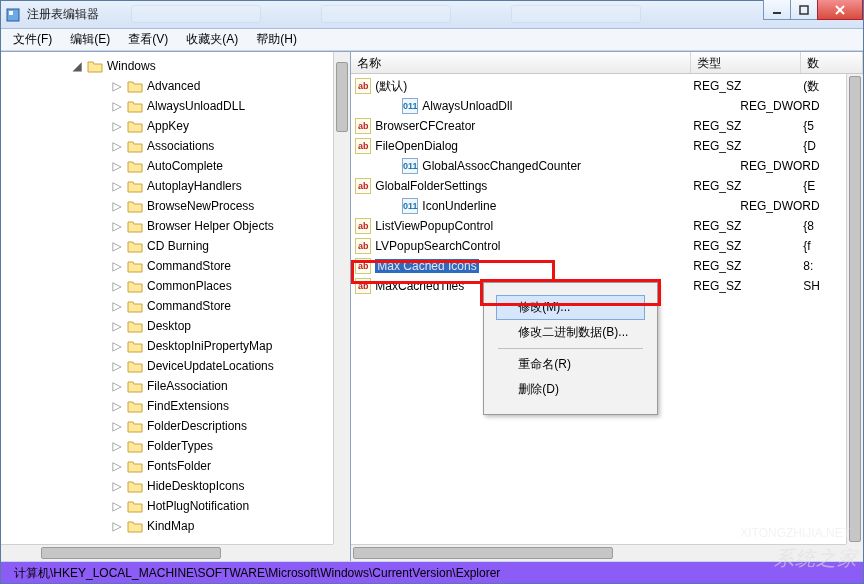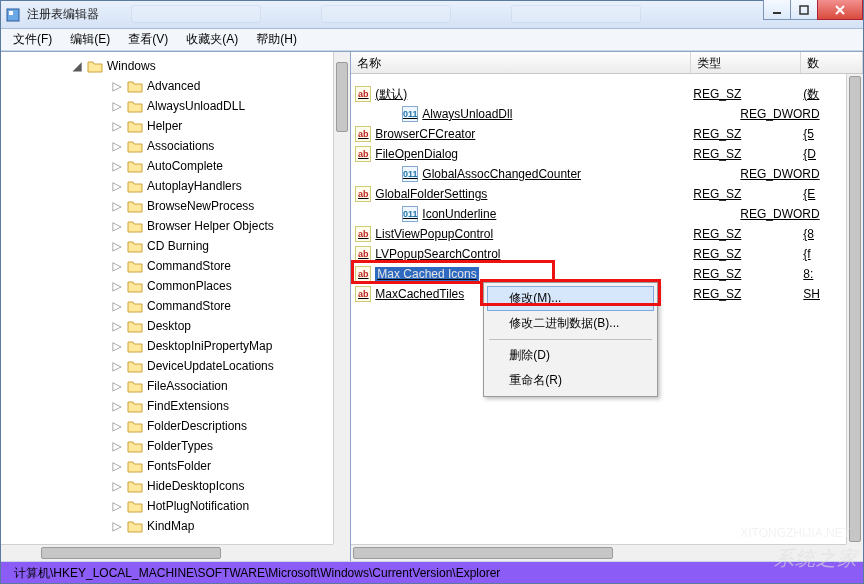--- a/index.html
+++ b/index.html
@@ -40,32 +40,32 @@
 .tree-row { display: flex; align-items: center; height: 20px; padding-left: 20px; }
 .tree-row .caret { width:12px; text-align:center; color:#8a8a8a; }
 .folder-icon { width:16px; height:14px; margin:0 4px; }
 .folder-icon svg { display:block; }
 .tree-label { white-space: nowrap; }
 
 .listheader { height:22px; background:linear-gradient(#fdfdfd,#ececec); border-bottom:1px solid #c9c9c9; display:flex; }
 .listheader .col { padding:3px 6px; border-right:1px solid #d6d6d6; }
 .col-name { width:340px; } .col-type { width:110px; } .col-data { flex:1; }
 
-.list { padding:10px 0;text-decoration:underline; }
+.list { padding:2px 0; }
 .list-row { display:flex; align-items:center; height:20px; padding-left:4px; position:relative;}
 .val-icon { width:16px; height:16px; margin-right:4px; display:inline-flex; align-items:center; justify-content:center; border:1px solid #cc7; background:#fffceb; font-size:9px; color:#b22; font-weight:bold;}
 .val-icon.bin { color:#27a; border-color:#8ac; background:#eef6ff;margin-left:47px;}
 .list-row .name { width:318px; white-space:nowrap; overflow:hidden;}
 .list-row .type { width:110px; }
 .list-row .data { flex:1; }
 .list-row.selected { }
 .list-row.selected .namewrap { background:#2f6ac1; color:#e5e5e5; padding:1px 2px; outline:1px dotted #fff;}
 .redbox-row { position:absolute; border:3px solid #e11; pointer-events:none; }
 
-.ctxmenu { position:absolute; background:#f2f2f2; border:1px solid #9a9a9a; box-shadow:2px 2px 4px rgba(0,0,0,.25); padding:3px; width:175px; }
+.ctxmenu { position:absolute; background:#f2f2f2; border:1px solid #9a9a9a; box-shadow:2px 2px 4px rgba(0,0,0,.25); padding:12px; width:175px; }
 .ctxmenu .mi { padding:4px 22px; white-space:nowrap;}
 .ctxmenu .mi.hover { background:#d6e6fb; border:1px solid #7da9e0; padding:3px 21px;}
 .ctxmenu .sep { height:1px; background:#c0c0c0; margin:3px 2px;}
 .redbox-menu { position:absolute; border:3px solid #e11; pointer-events:none;}
 
 .statusbar { height:22px; border-top:1px solid #c9d6e8; background:#8b5cf6; padding:3px 13px; white-space:nowrap; overflow:hidden;}
 
 .watermark { position:absolute; right:6px; bottom:12px; color:#dedede; font-size:20px; font-style:italic; letter-spacing:1px; pointer-events:none; opacity:0.6;}
 .watermark2 { position:absolute; right:14px; bottom:44px; color:#e6e6e6; font-size:12px; opacity:0.5; pointer-events:none;}
 </style>
@@ -147,21 +147,21 @@
               </span>
               <span class="tree-label">AlwaysUnloadDLL</span>
             </div>
             <div class="tree-row">
               <span class="caret">▷</span>
               <span class="folder-icon">
                 <svg width="16" height="14">
                   <path d="M1 3 h5 l1 2 h8 v8 h-14 z" fill="#ffe79b" stroke="#caa43a"></path>
                 </svg>
               </span>
-              <span class="tree-label">Helper</span>
+              <span class="tree-label">AppKey</span>
             </div>
             <div class="tree-row">
               <span class="caret">▷</span>
               <span class="folder-icon">
                 <svg width="16" height="14">
                   <path d="M1 3 h5 l1 2 h8 v8 h-14 z" fill="#ffe79b" stroke="#caa43a"></path>
                 </svg>
               </span>
               <span class="tree-label">Associations</span>
             </div>
@@ -422,22 +422,22 @@
               <span class="data">SH</span>
             </div>
           </div>
 
         <div class="redbox-row" style="left:0px; top:186px; width:204px; height:24px;"></div>
 
         <div class="ctxmenu" style="left:132px; top:208px;">
           <div class="mi hover">修改(M)...</div>
           <div class="mi">修改二进制数据(B)...</div>
           <div class="sep"></div>
+          <div class="mi">重命名(R)</div>
           <div class="mi">删除(D)</div>
-          <div class="mi">重命名(R)</div>
         </div>
         <div class="redbox-menu" style="left:129px; top:205px; width:181px; height:27px;"></div>
 
         <div class="vscroll">
             <div class="thumb" style="top:2px;bottom:2px;"></div>
           </div>
         <div class="hscroll">
             <div class="thumb" style="left:2px;width:260px;"></div>
           </div>
         <div class="corner"></div>

